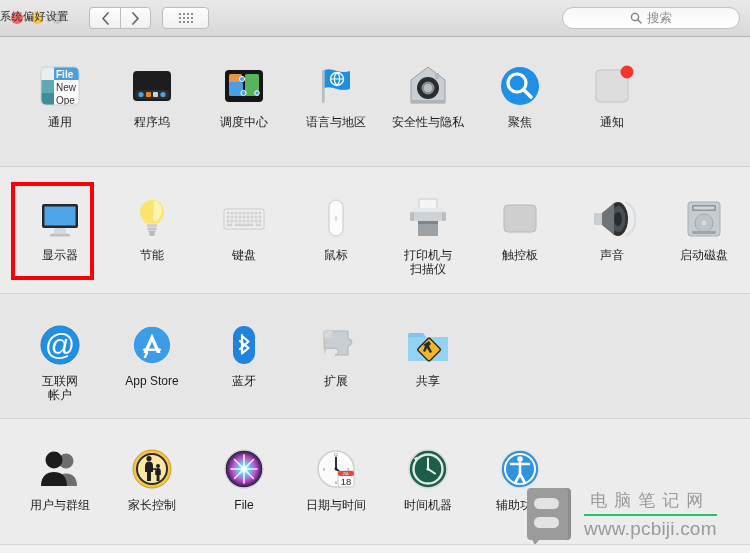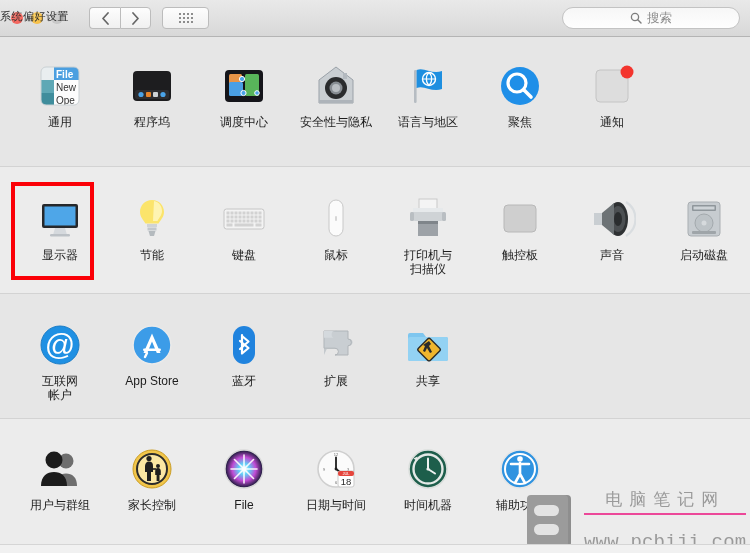--- a/index.html
+++ b/index.html
@@ -179,28 +179,27 @@
   }
   .wm-text {
     margin-left: 13px;
     color: #9a9a9a;
   }
   .wm-cn {
     font-size: 17px;
     letter-spacing: 7px;
     text-align: center;
     padding-bottom: 2px;
-    border-bottom: 2px solid #ec4899;
+    border-bottom: 2px solid #22c55e;
   }
   .wm-url {
     font-size: 19px;
     letter-spacing: .2px;
-    padding-top: 16px;
+    padding-top: 2px;
     text-align: left;
-    font-family: Liberation Mono, monospace;
   }
 
   .bottom-edge {
     position: absolute;
     left: 0; right: 0; bottom: 0;
     height: 8px;
     background: #f1f1f1;
     border-top: 1px solid #d5d5d5;
   }
 </style>
@@ -309,41 +308,41 @@
           <circle cx="23.5" cy="31" r="2.6" fill="#4aa3e8" stroke="#fff" stroke-width="1"></circle>
           <circle cx="37" cy="31" r="2.3" fill="#4aa3e8" stroke="#fff" stroke-width="1"></circle>
         </svg>
       </div>
       <div class="label">调度中心</div>
     </div>
 
     <div class="cell">
       <div class="iconwrap">
         <svg width="48" height="48" viewBox="0 0 48 48">
+          <rect x="10" y="8" width="2.6" height="33" rx="1.2" fill="#b6bcc2"></rect>
+          <path d="M12.6 8 C20 4.5 28 13 38 9 L38 27 C28 31 20 22.5 12.6 26 Z" fill="#1e8fe0"></path>
+          <ellipse cx="25" cy="17" rx="6.5" ry="6.5" fill="none" stroke="#ffffff" stroke-width="1.4"></ellipse>
+          <path d="M18.5 17 H31.5 M25 10.5 C21.5 13.5 21.5 20.5 25 23.5 M25 10.5 C28.5 13.5 28.5 20.5 25 23.5" fill="none" stroke="#ffffff" stroke-width="1.2"></path>
+        </svg>
+      </div>
+      <div class="label">语言与地区</div>
+    </div>
+
+    <div class="cell">
+      <div class="iconwrap">
+        <svg width="48" height="48" viewBox="0 0 48 48">
           <path d="M24 5 L41 18 L41 41 L7 41 L7 18 Z" fill="#c9ced2" stroke="#9aa1a8" stroke-width="1"></path>
           <rect x="31" y="11" width="4" height="6" fill="#b3b9bf"></rect>
           <circle cx="24" cy="26" r="11" fill="#2a2c2e"></circle>
           <circle cx="24" cy="26" r="6.5" fill="#878d93"></circle>
           <circle cx="24" cy="26" r="4" fill="#b9bec3"></circle>
           <rect x="7" y="38" width="34" height="3" fill="#aeb4ba"></rect>
         </svg>
       </div>
       <div class="label">安全性与隐私</div>
-    </div>
-
-    <div class="cell">
-      <div class="iconwrap">
-        <svg width="48" height="48" viewBox="0 0 48 48">
-          <rect x="10" y="8" width="2.6" height="33" rx="1.2" fill="#b6bcc2"></rect>
-          <path d="M12.6 8 C20 4.5 28 13 38 9 L38 27 C28 31 20 22.5 12.6 26 Z" fill="#1e8fe0"></path>
-          <ellipse cx="25" cy="17" rx="6.5" ry="6.5" fill="none" stroke="#ffffff" stroke-width="1.4"></ellipse>
-          <path d="M18.5 17 H31.5 M25 10.5 C21.5 13.5 21.5 20.5 25 23.5 M25 10.5 C28.5 13.5 28.5 20.5 25 23.5" fill="none" stroke="#ffffff" stroke-width="1.2"></path>
-        </svg>
-      </div>
-      <div class="label">语言与地区</div>
     </div>
 
     <div class="cell">
       <div class="iconwrap">
         <svg width="48" height="48" viewBox="0 0 48 48">
           <circle cx="24" cy="24" r="19" fill="#1f8fe8"></circle>
           <circle cx="21" cy="21" r="9" fill="none" stroke="#ffffff" stroke-width="3.2"></circle>
           <path d="M28 28 L35 35" stroke="#ffffff" stroke-width="3.6" stroke-linecap="round"></path>
         </svg>
       </div>

